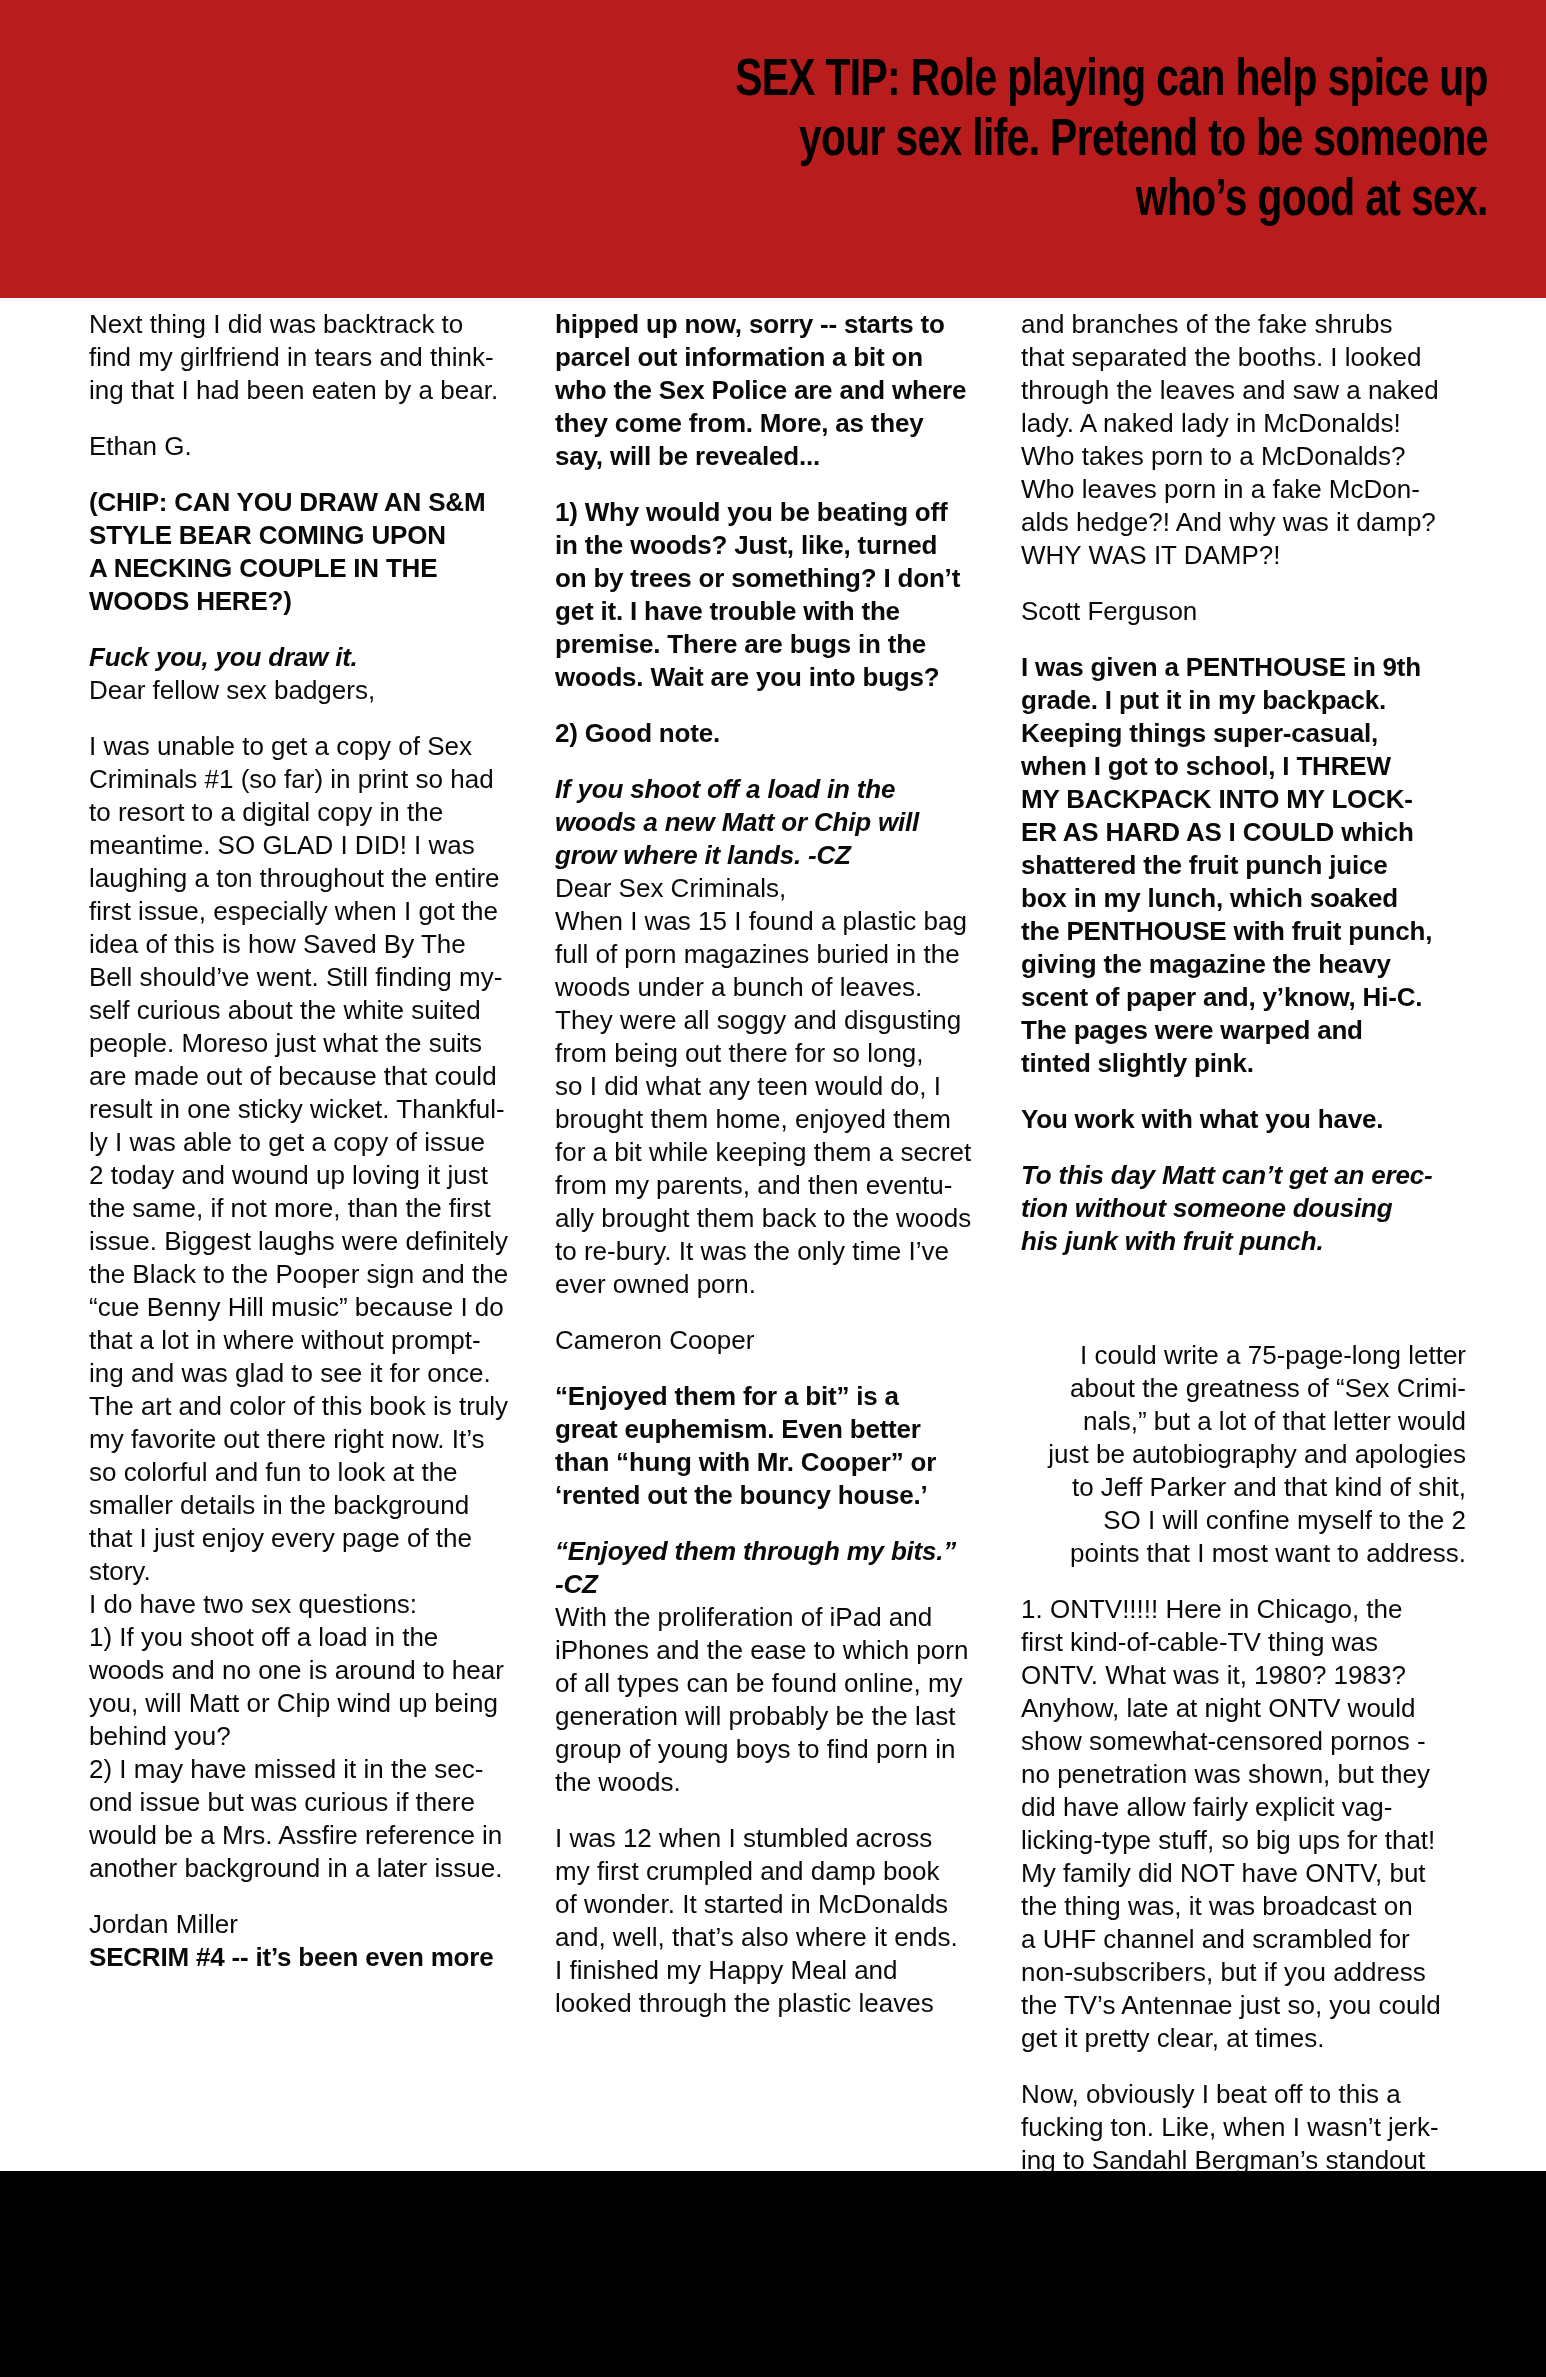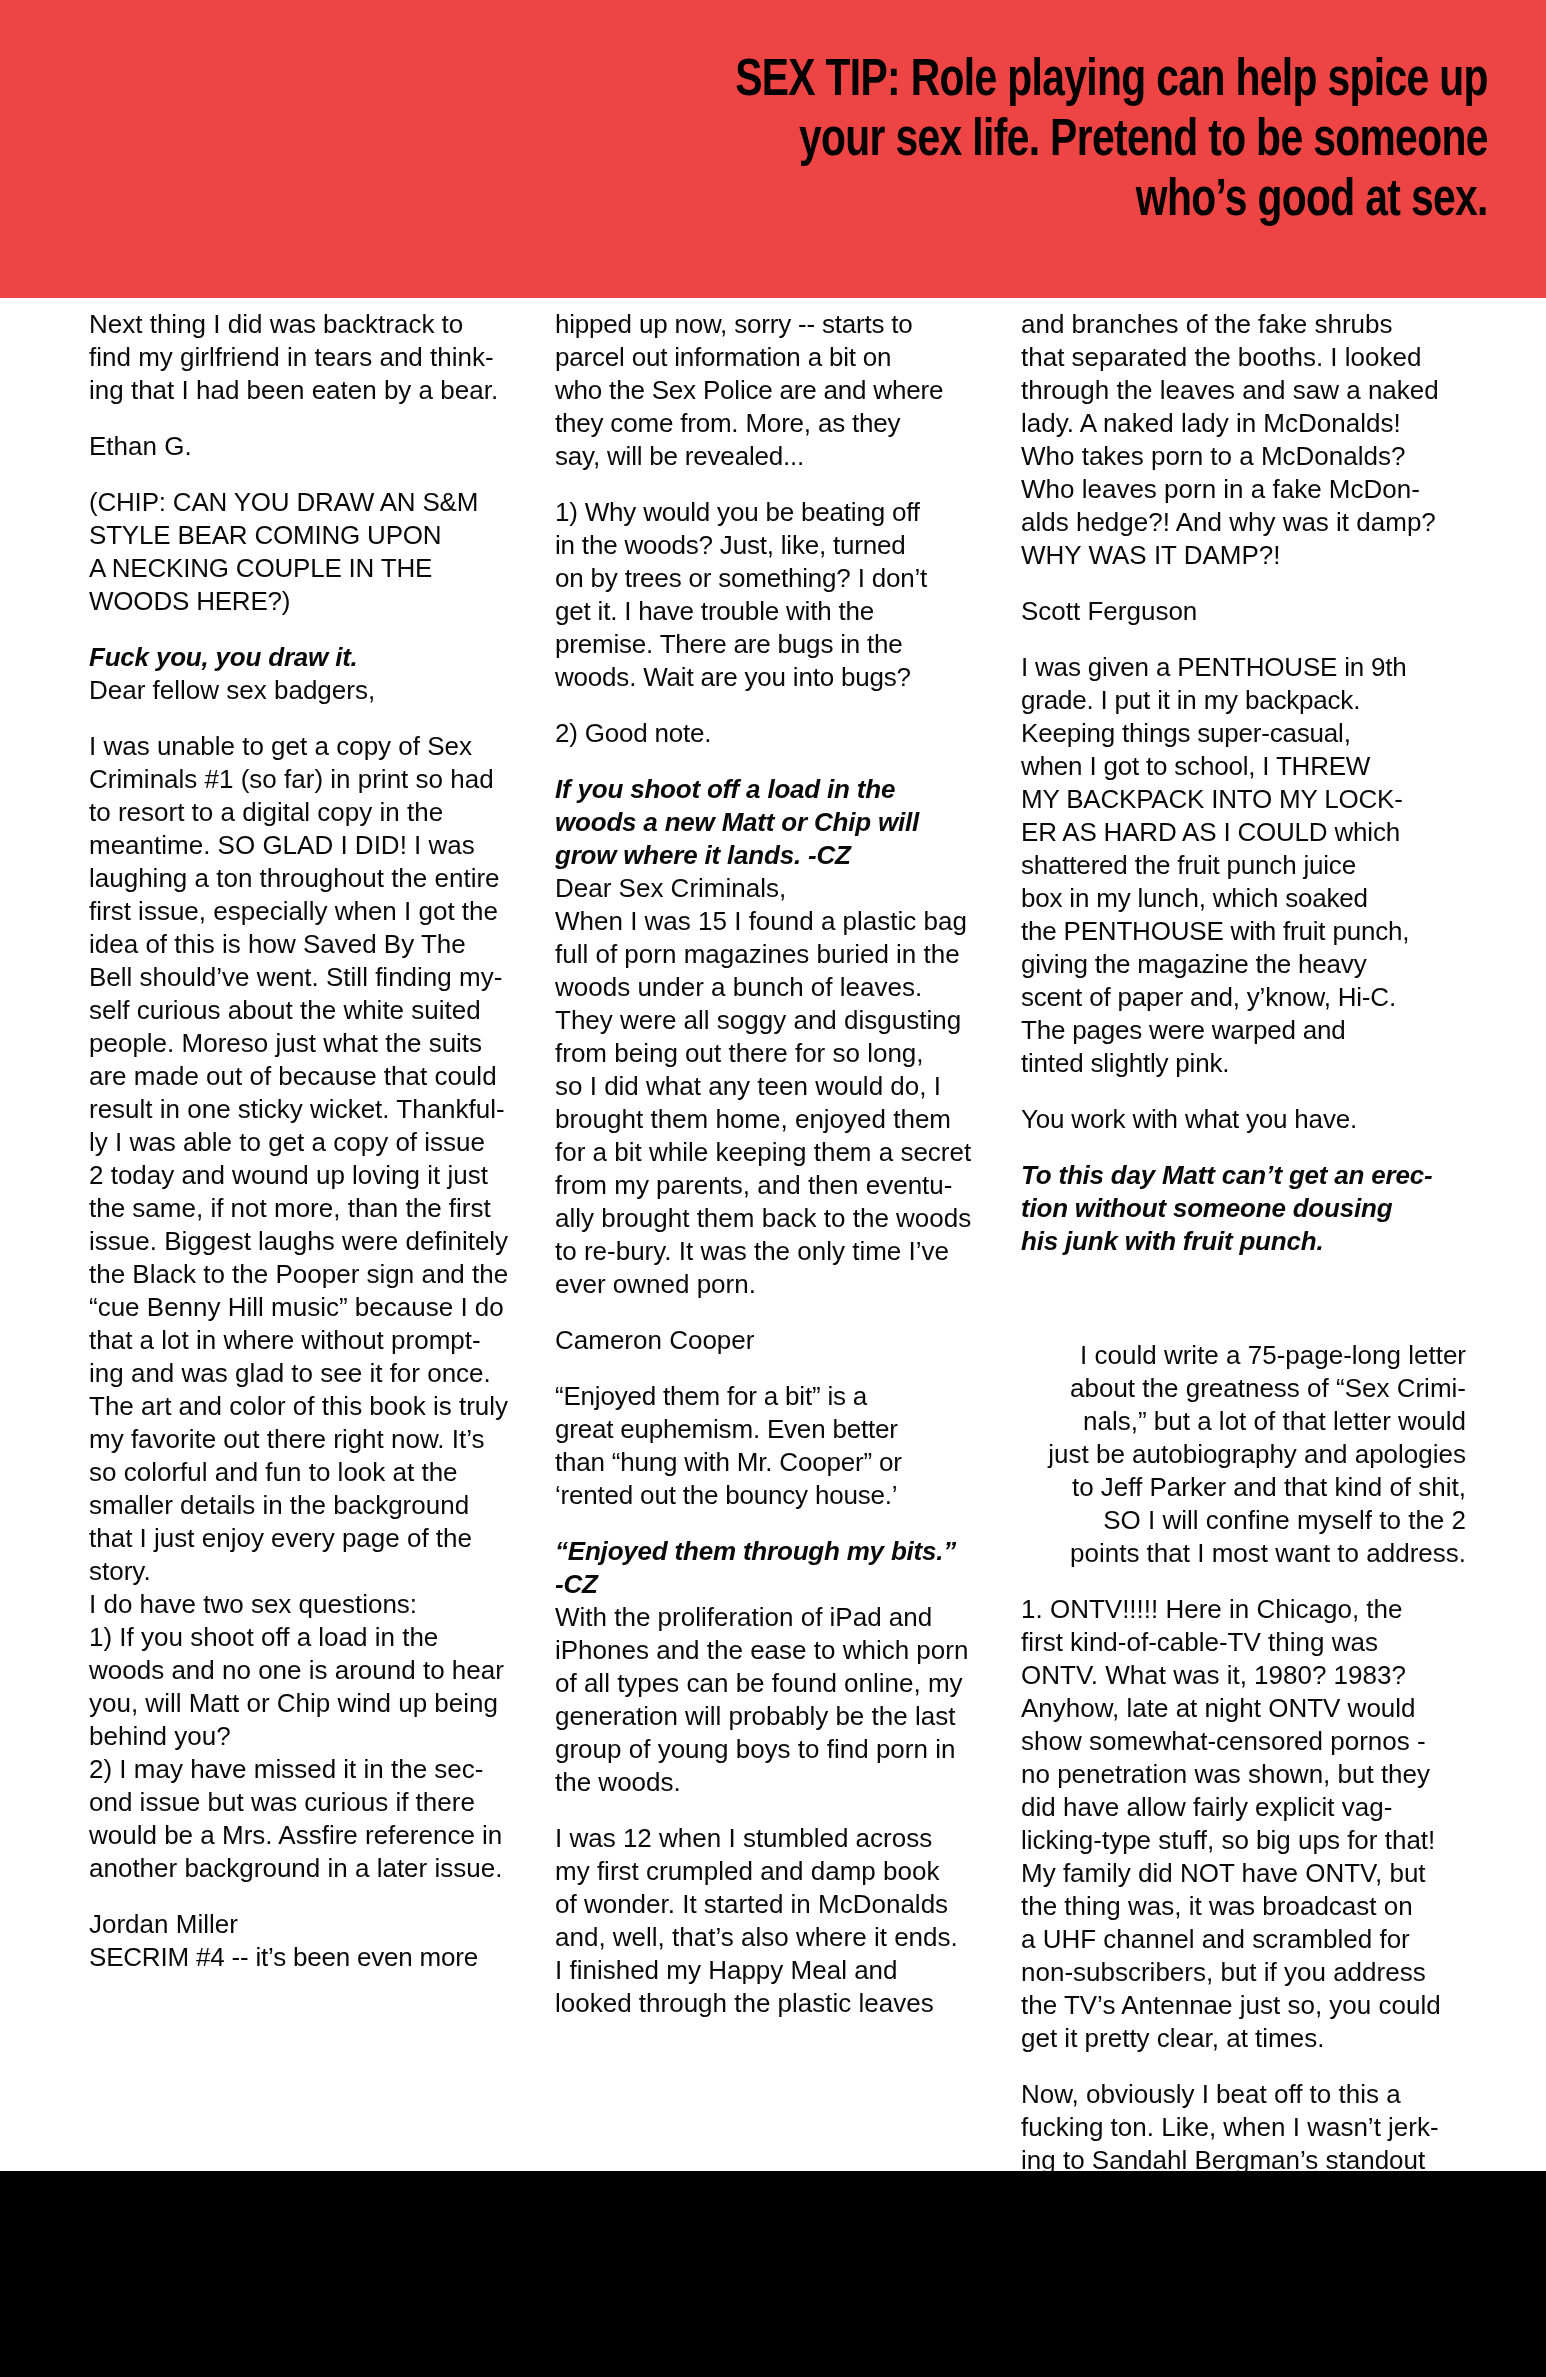--- a/index.html
+++ b/index.html
@@ -7,42 +7,42 @@
     width: 1547px; height: 2377px;
     background: #ffffff;
     font-family: "Liberation Sans", "DejaVu Sans", sans-serif;
     overflow: hidden;
     position: relative;
   }
   .page { position: absolute; inset: 0; }
   .header {
     position: absolute; left: 0; top: 0;
     width: 1547px; height: 298px;
-    background: #ef4444;
+    background: #b91c1c;
   }
   .header-text {
     position: absolute; right: 0; top: 48px; width: 1547px;
     text-align: right;
     padding-right: 74px; box-sizing: border-box;
     font-size: 51px; line-height: 60px; font-weight: 700;
     letter-spacing: -0.8px; color: #000;
     transform: scaleX(0.80);
     transform-origin: 100% 0;
   }
   .content {
     position: absolute; left: 89px; top: 308px;
     width: 1377px;
     display: flex; gap: 21px;
   }
   .column { width: 445px; flex: 0 0 445px; }
   .block { margin: 0; font-size: 26px; line-height: 33px; color: #0a0a0a; }
   .block.gap-normal { margin-top: 23px; }
   .block.gap-large  { }
   .block.gap-xlarge { margin-top: 81px; text-align: right; }
-  .block.style-bold { font-weight: 400; letter-spacing: -0.2px; }
+  .block.style-bold { font-weight: 700; letter-spacing: -0.2px; }
   .block.style-bold-italic { font-weight: 700; font-style: italic; letter-spacing: -0.2px; }
   .line { white-space: nowrap; }
   .footer {
     position: absolute; left: 0; top: 2171px;
     width: 1547px; height: 207px;
     background: #000000;
   }
 </style>
 </head>
 <body>

